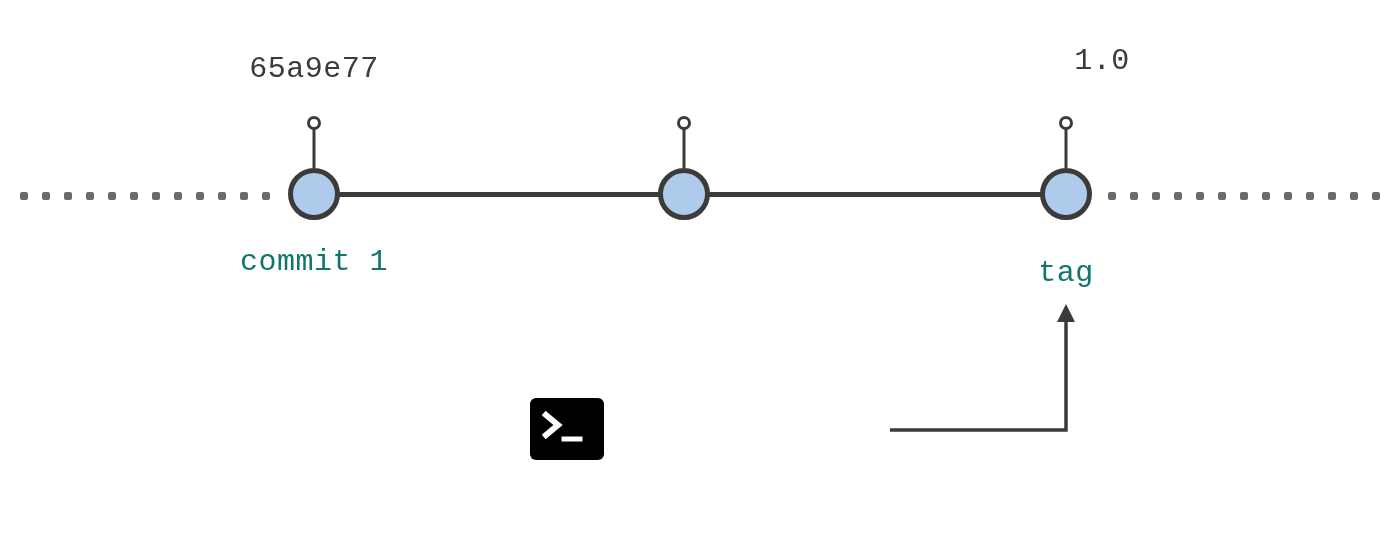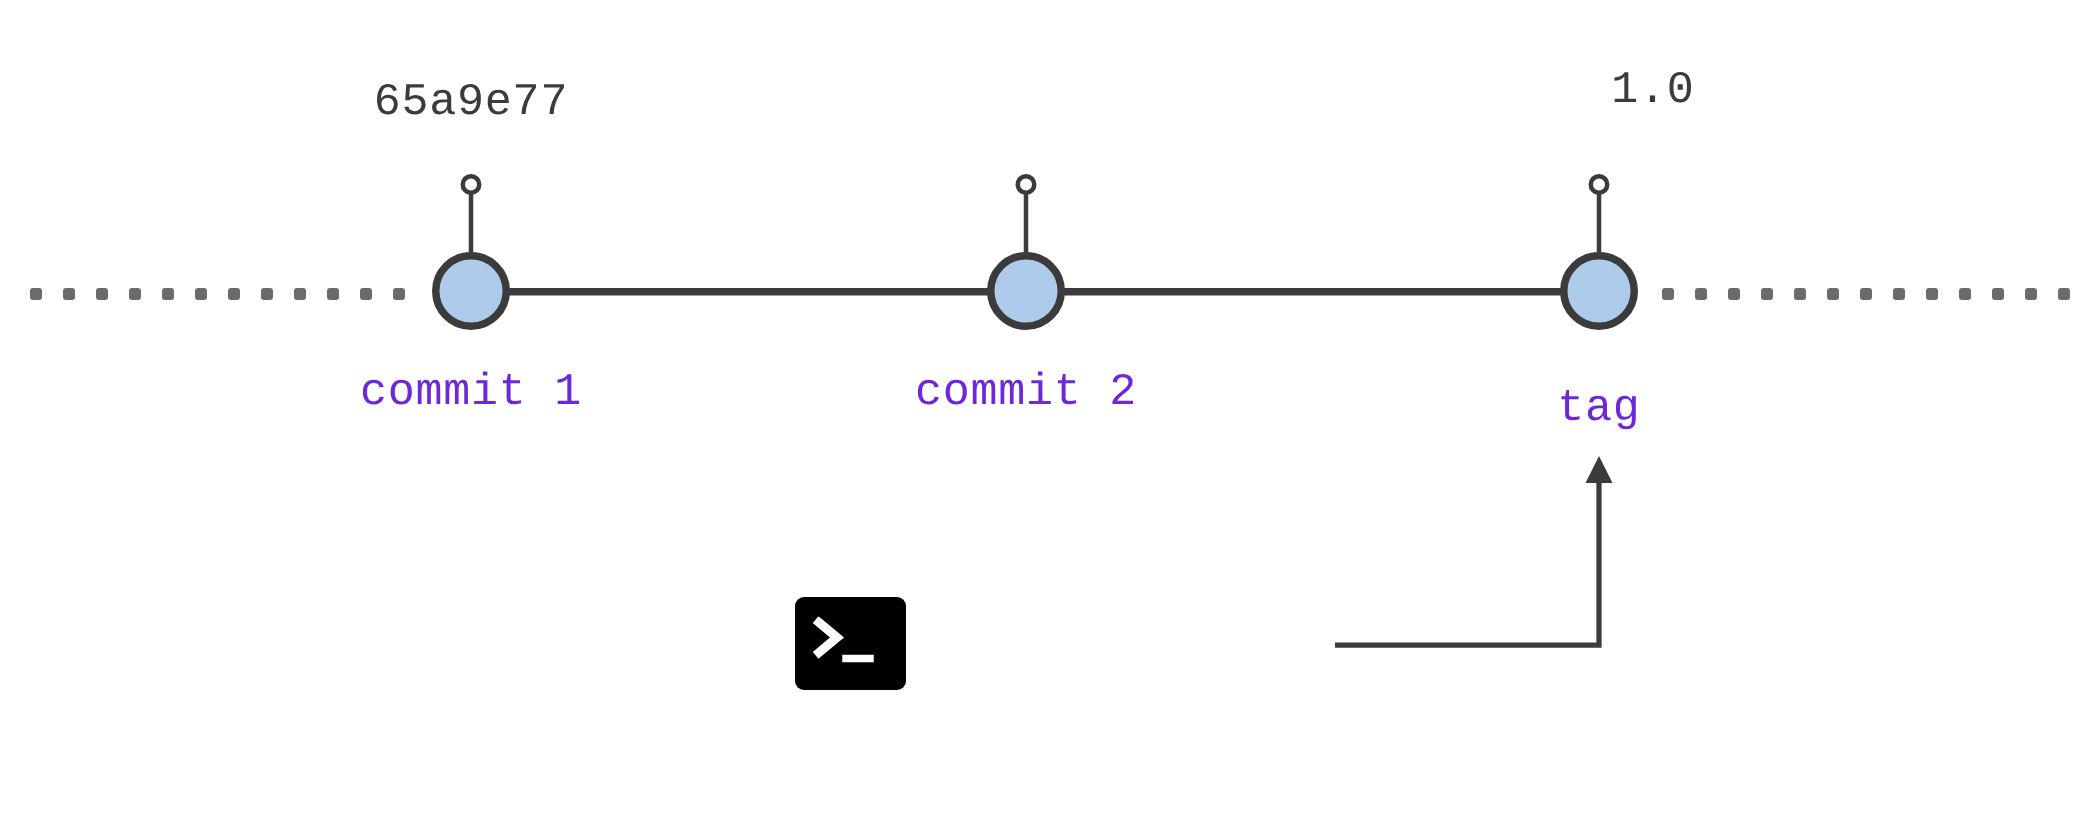--- a/index.html
+++ b/index.html
@@ -26,21 +26,21 @@
       font-size: 30px;
       color: #3b3b3b;
       text-align: center;
       transform: translateX(-50%);
       font-family: Liberation Mono, monospace;
       letter-spacing: 0.5px;
     }
     .bottom-label {
       position: absolute;
       font-size: 30px;
-      color: #6d28d9;
+      color: #0f766e;
       transform: translateX(-50%);
       font-family: 'Courier New', Courier, monospace;
       letter-spacing: 0.5px;
     }
     .node {
       position: absolute;
       width: 52px;
       height: 52px;
       border-radius: 50%;
       background: #aecbeb;
@@ -147,21 +147,20 @@
 
   <div class="hash-label" style="left: 314px; top: 52px;">65a9e77</div>
   <div class="pin-line" style="left: 314px; top: 128px; height: 40px;"></div>
   <div class="pin-circle" style="left: 314px; top: 123px;"></div>
   <div class="node" style="left: 314px; top: 194px;"></div>
   <div class="bottom-label" style="left: 314px; top: 245px;">commit 1</div>
 
   <div class="pin-line" style="left: 684px; top: 128px; height: 40px;"></div>
   <div class="pin-circle" style="left: 684px; top: 123px;"></div>
   <div class="node" style="left: 684px; top: 194px;"></div>
-  <div class="bottom-label" style="left: 684px; top: 245px;">commit 2</div>
 
   <div class="hash-label" style="left: 1066px; top: 44px; margin-left: 36px;">1.0</div>
   <div class="pin-line" style="left: 1066px; top: 128px; height: 40px;"></div>
   <div class="pin-circle" style="left: 1066px; top: 123px;"></div>
   <div class="node" style="left: 1066px; top: 194px;"></div>
   <div class="bottom-label" style="left: 1066px; top: 256px;">tag</div>
 
   <div class="terminal-icon" style="left: 530px; top: 398px;">
     <svg width="50" height="36" viewBox="0 0 50 36">
       <path d="M 4 4 L 16 14 L 4 24" stroke="#ffffff" stroke-width="6" fill="none" stroke-linecap="square"></path>

